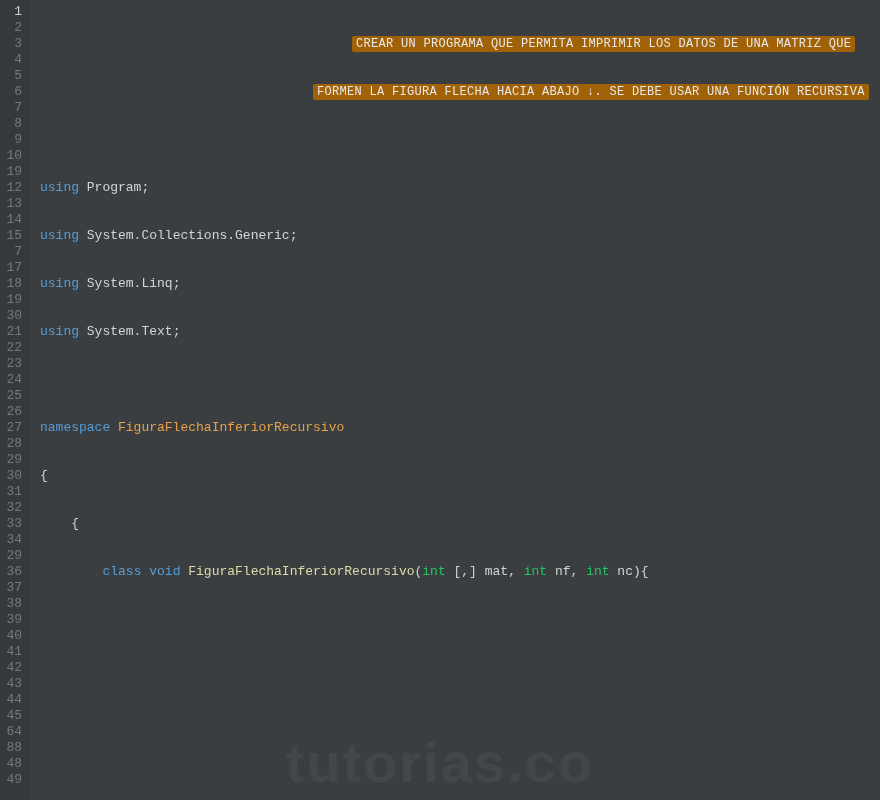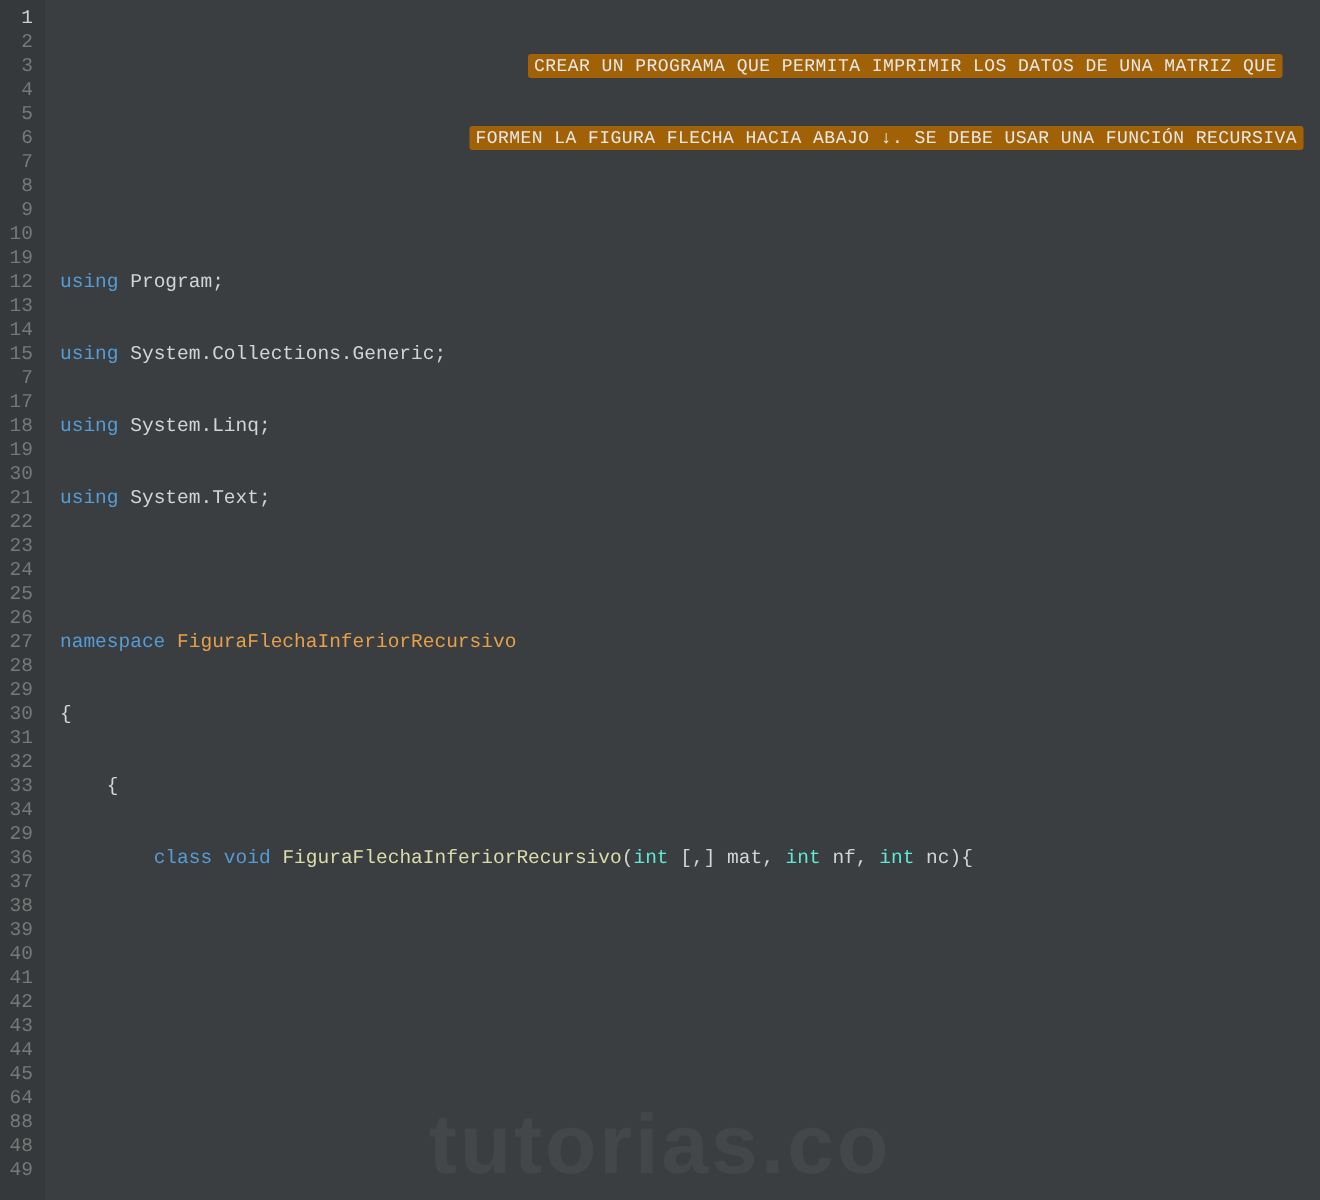--- a/index.html
+++ b/index.html
@@ -46,21 +46,21 @@
     color: #e8e8e8;
     padding: 0 4px;
     border-radius: 2px;
     font-size: 12px;
     letter-spacing: 0.3px;
   }
   
   .kw { color: #569cd6; }
   .cls { color: #e8a04a; }         
   .fn { color: #dcdcaa; }          
-  .ty { color: #5eead4; }          
+  .ty { color: #22c55e; }          
   .num { color: #b5cea8; }
   .watermark {
     position: absolute;
     left: 50%;
     top: 730px;
     transform: translateX(-50%);
     font-size: 56px;
     font-weight: 700;
     color: rgba(255,255,255,0.05);
     letter-spacing: 2px;

